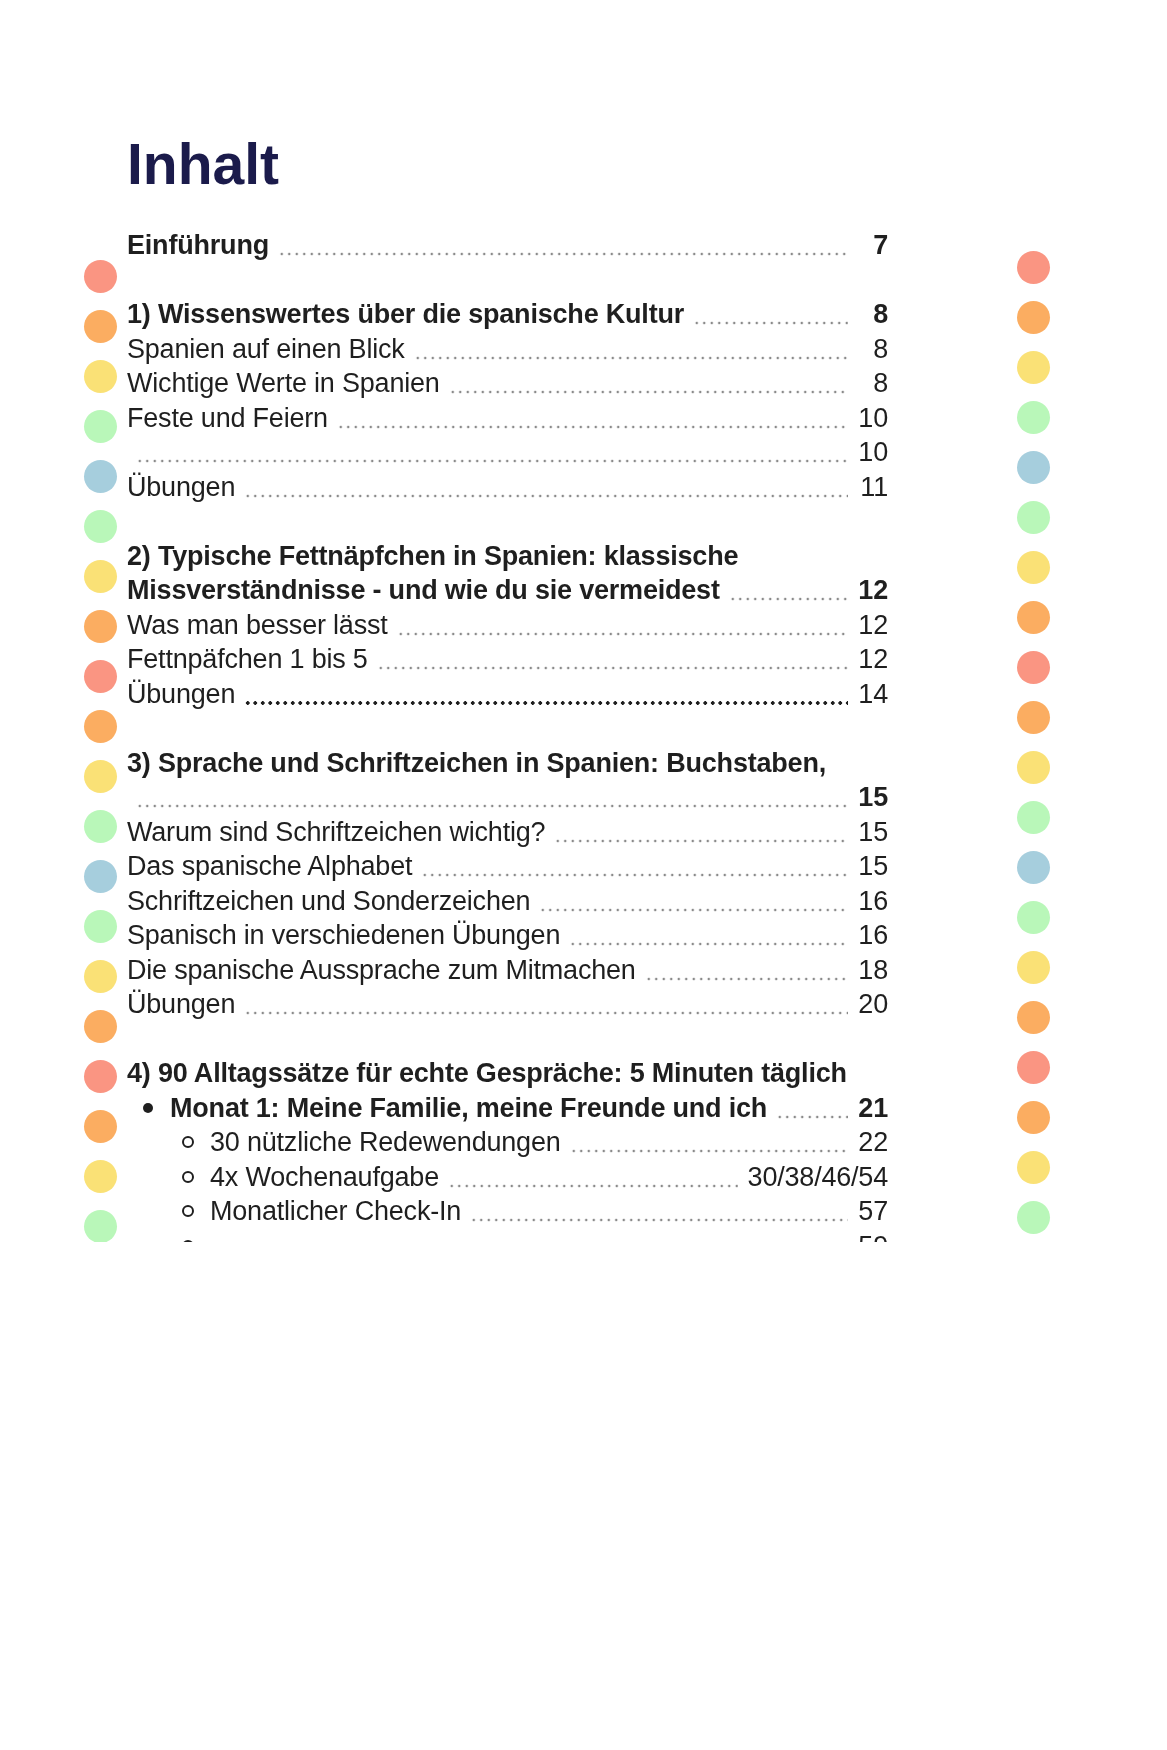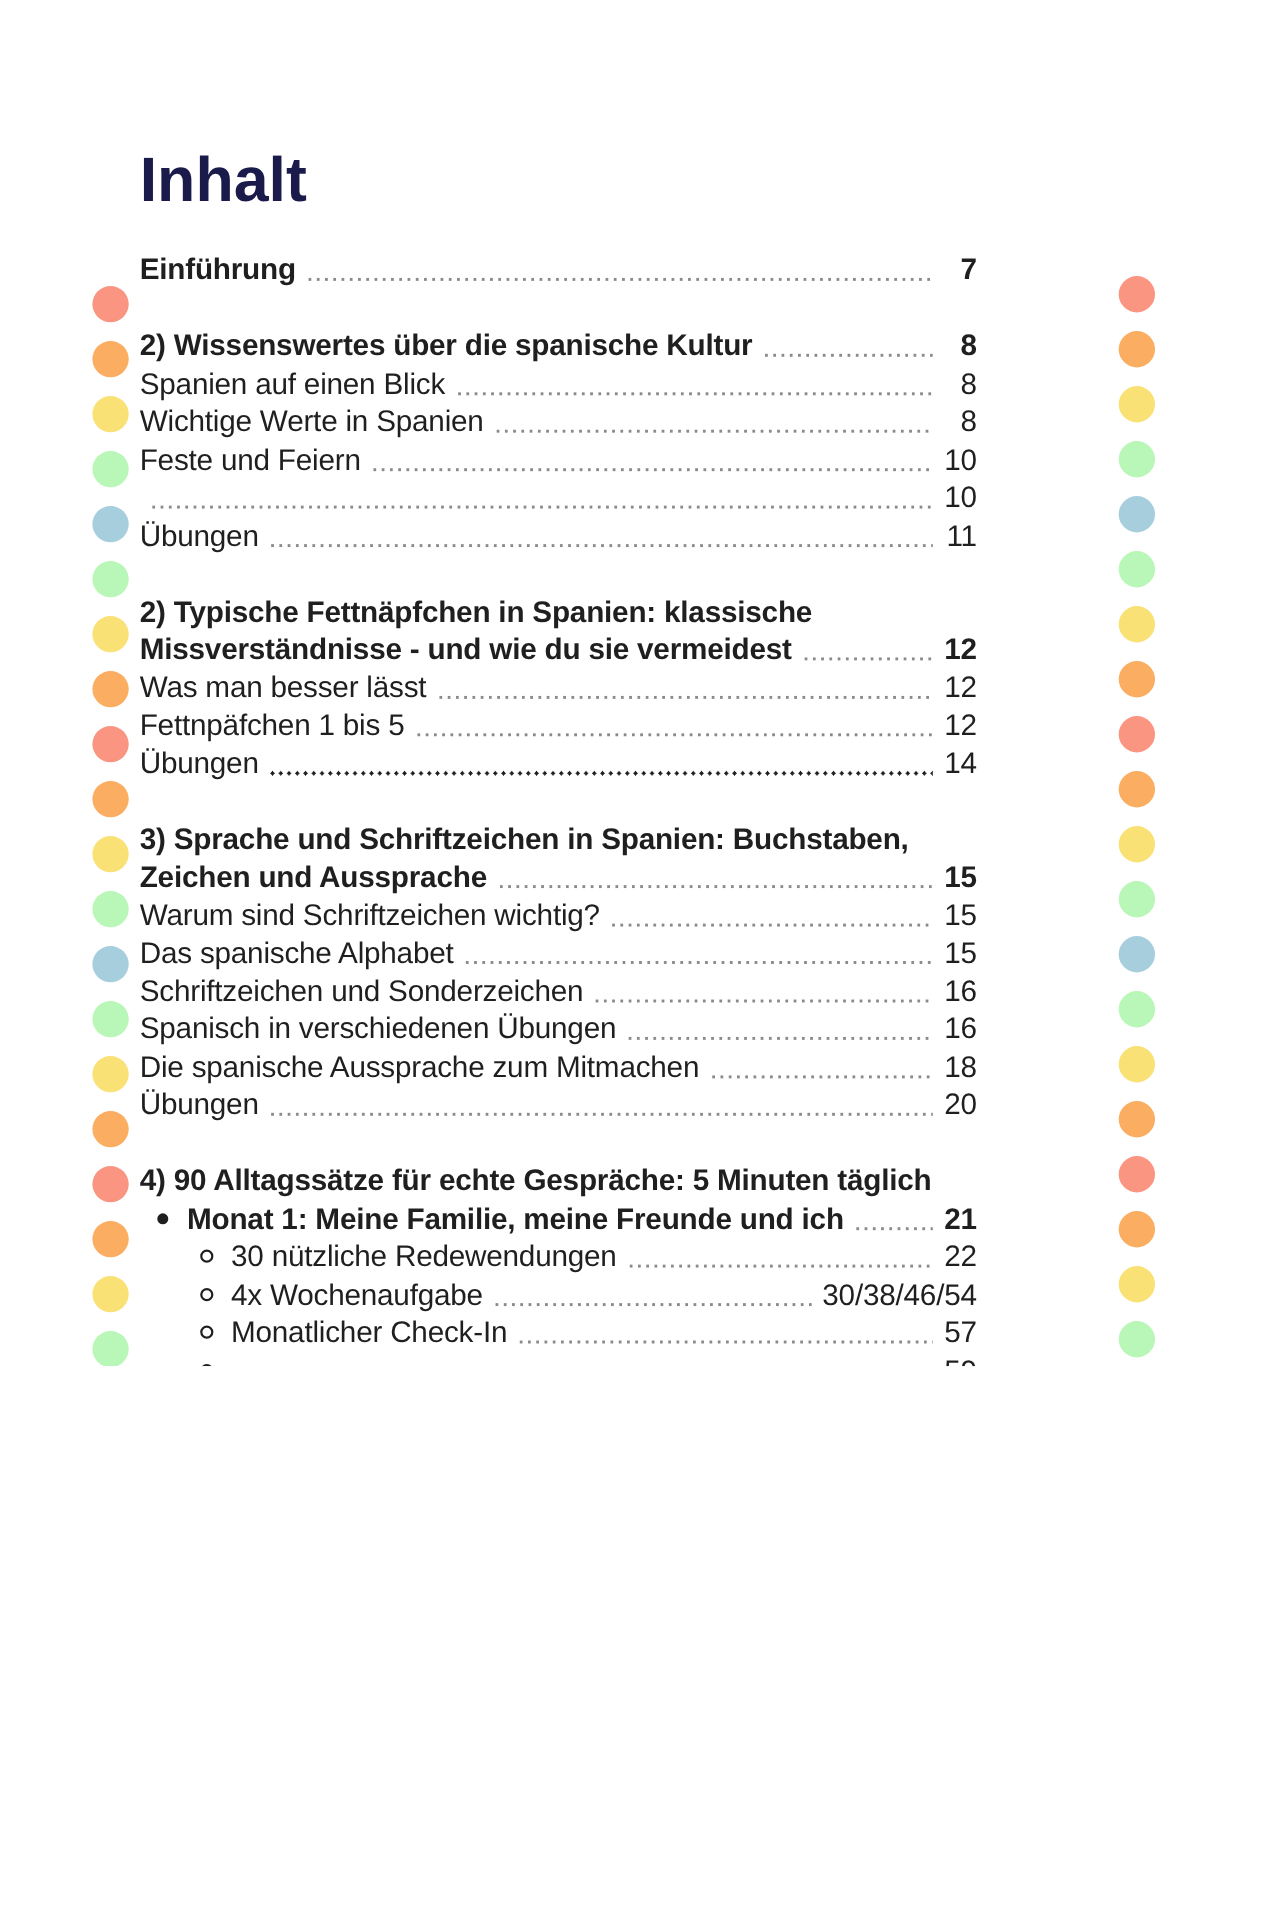--- a/index.html
+++ b/index.html
@@ -120,21 +120,21 @@
   <h1 class="title">Inhalt</h1>
 
   <div class="toc" id="toc">
       <div class="row bold">
         <span class="label">Einführung</span>
         <span class="leader"></span>
         <span class="page-num">7</span>
       </div>
       <div class="gap"></div>
       <div class="row bold">
-        <span class="label">2) Wissenswertes über die spanische Kultur</span>
+        <span class="label">1) Wissenswertes über die spanische Kultur</span>
         <span class="leader"></span>
         <span class="page-num">8</span>
       </div>
       <div class="row">
         <span class="label">Spanien auf einen Blick</span>
         <span class="leader"></span>
         <span class="page-num">8</span>
       </div>
       <div class="row">
         <span class="label">Wichtige Werte in Spanien</span>
@@ -177,21 +177,20 @@
       <div class="row">
         <span class="label">Übungen</span>
         <span class="leader leader-bold"></span>
         <span class="page-num">14</span>
       </div>
       <div class="gap"></div>
       <div class="row bold">
         <span class="label">3) Sprache und Schriftzeichen in Spanien: Buchstaben,</span>
       </div>
       <div class="row bold">
-        <span class="label">Zeichen und Aussprache</span>
         <span class="leader"></span>
         <span class="page-num">15</span>
       </div>
       <div class="row">
         <span class="label">Warum sind Schriftzeichen wichtig?</span>
         <span class="leader"></span>
         <span class="page-num">15</span>
       </div>
       <div class="row">
         <span class="label">Das spanische Alphabet</span>

